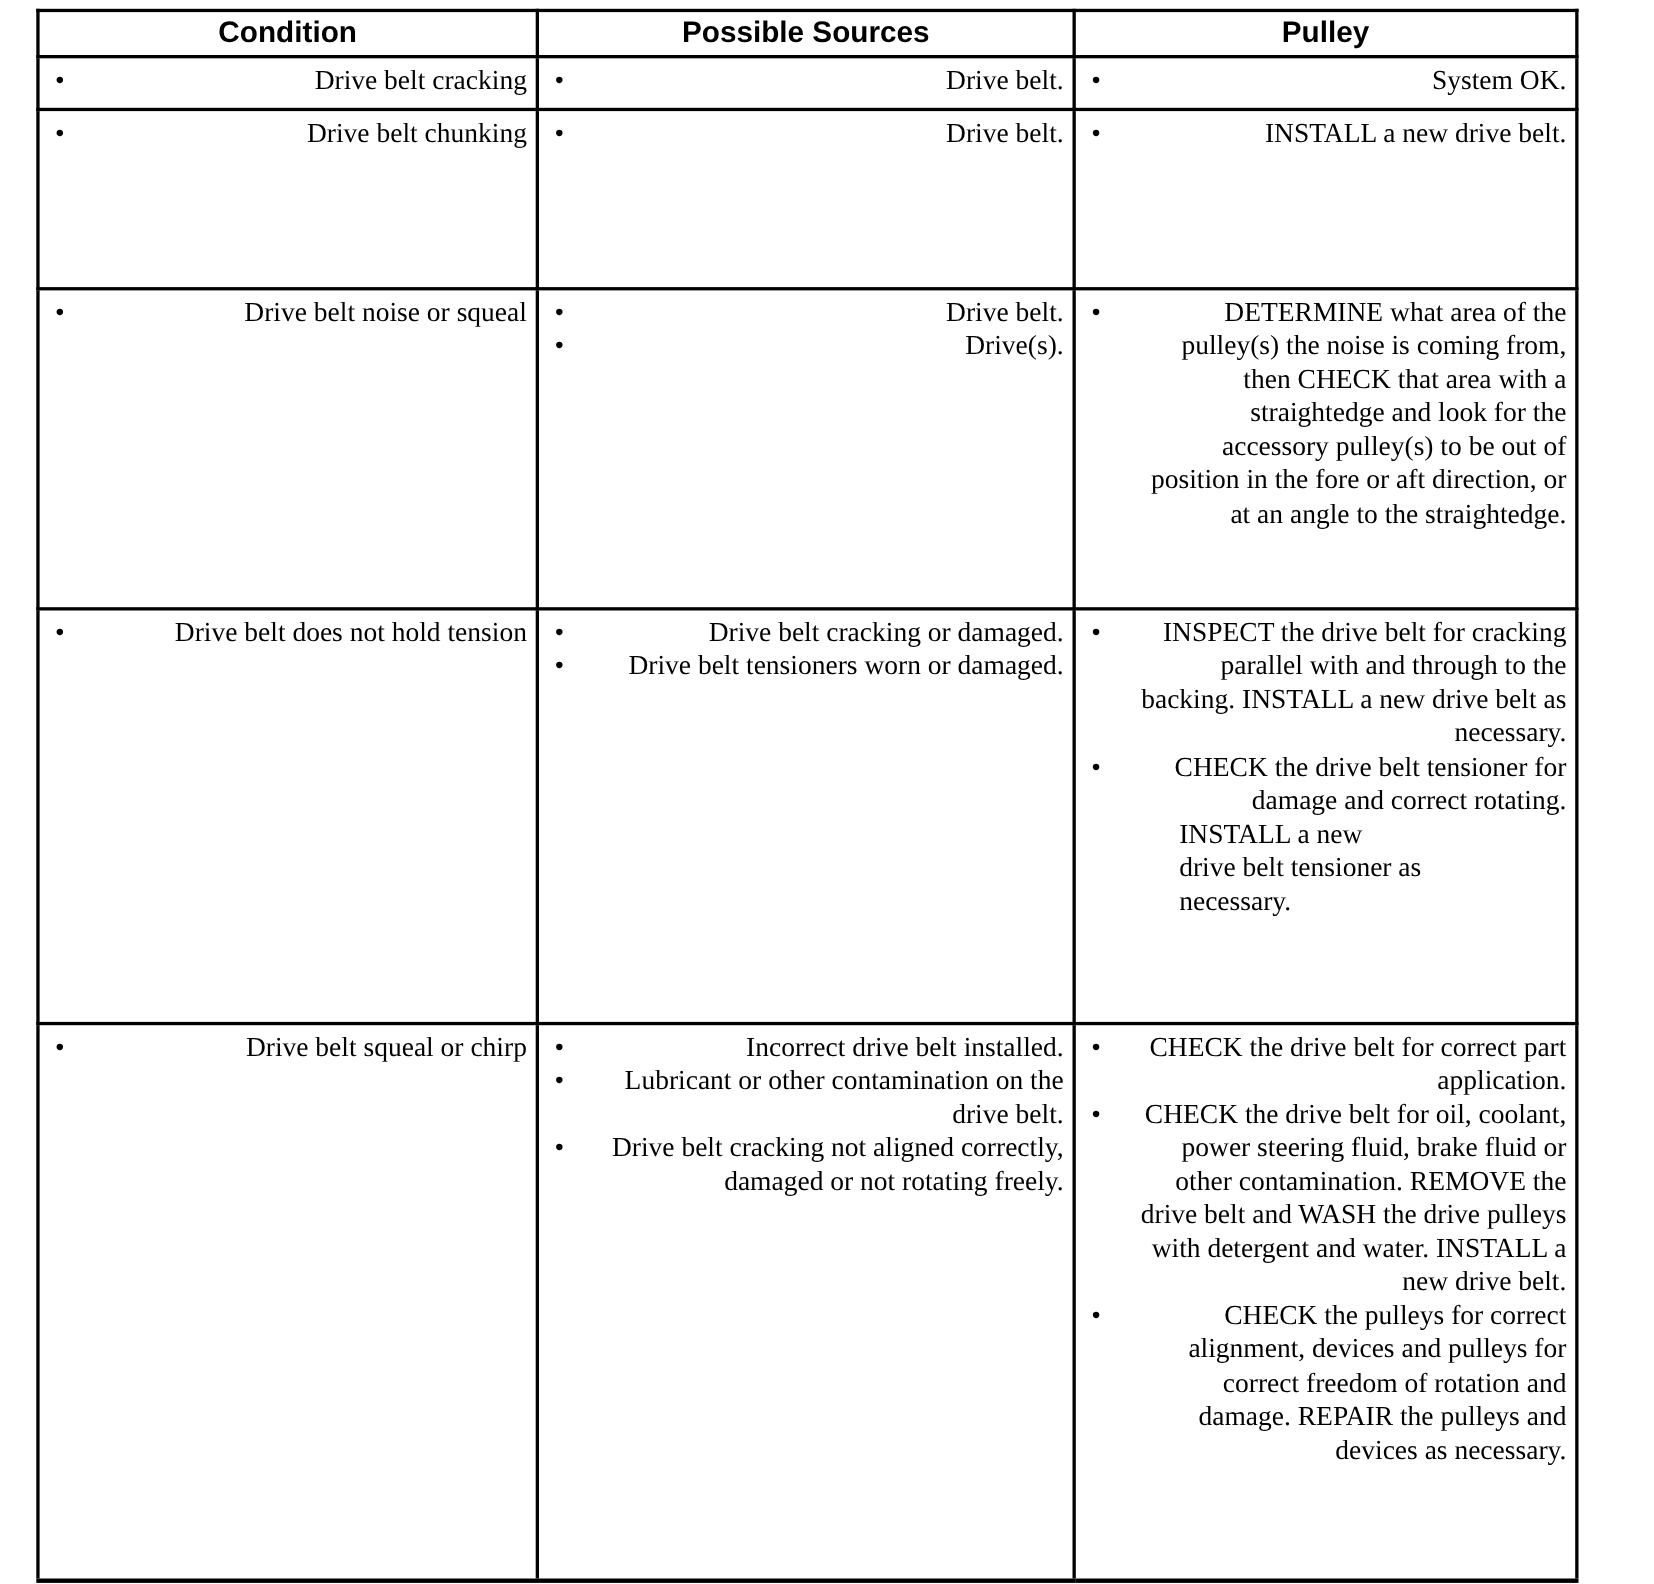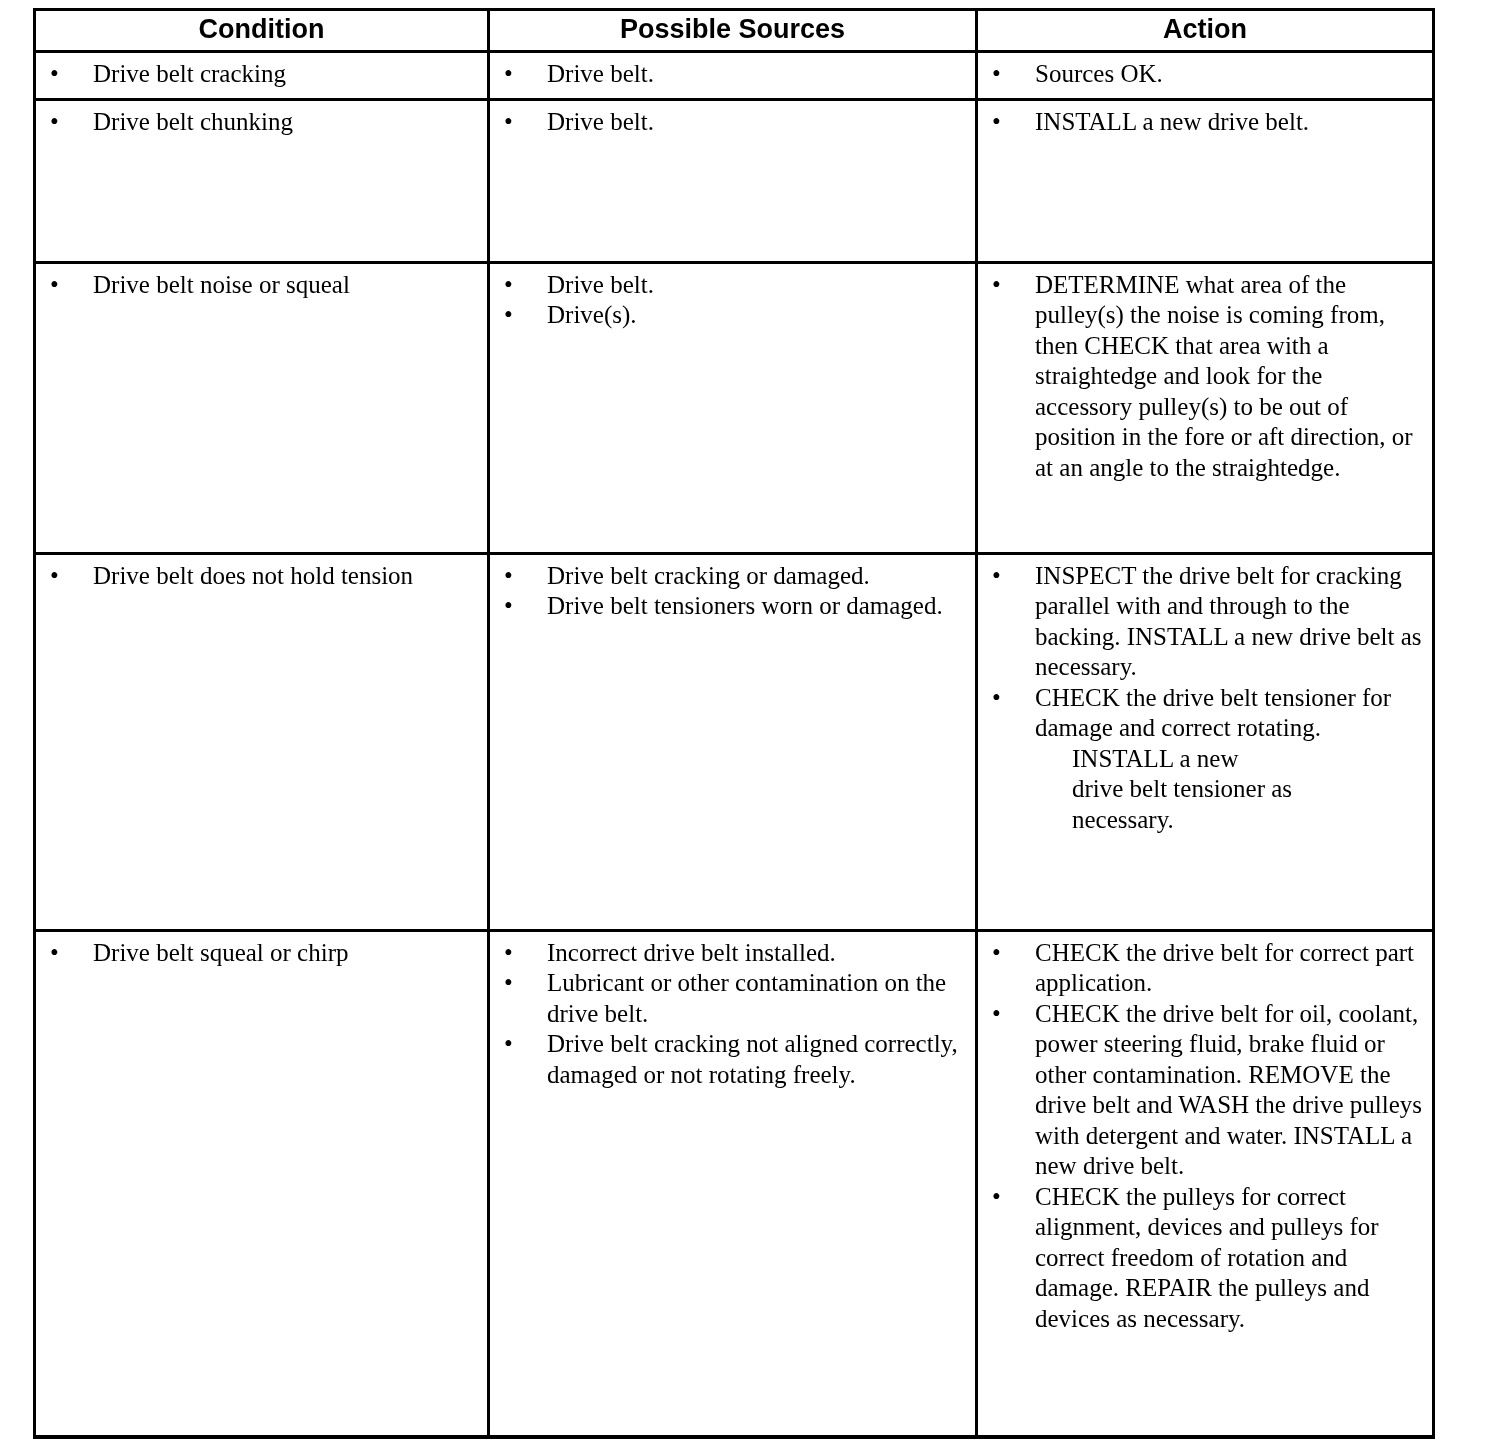--- a/index.html
+++ b/index.html
@@ -86,21 +86,21 @@
   }
   ul.items > li > .bullet {
     position: absolute;
     left: 14px;
     top: 0;
     width: 14px;
     font-size: 25px;
     line-height: 30.5px;
     text-align: left;
   }
-  ul.items > li .txt { display: block; }
+  ul.items > li .txt { display: block; text-align: right; }
   
   li.gap-lg { margin-top: 92px; }
   li.gap-md { margin-top: 61px; }
   li.gap-xl { margin-top: 122px; }
   li.gap-none { margin-top: 0; }
   li .cont {
     display: block;
     margin-top: 0;
   }
 
@@ -119,21 +119,21 @@
   <table class="diag">
     <colgroup>
       <col class="c1">
         <col class="c2">
         <col class="c3">
     </colgroup>
     <thead>
       <tr>
         <th class="col1">Condition</th>
         <th class="col2">Possible Sources</th>
-        <th class="col3">Action</th>
+        <th class="col3">Pulley</th>
       </tr>
     </thead>
     <tbody>
 
       <tr class="r1">
         <td class="col1">
           <div class="cell">
             <ul class="items">
               <li>
                   <span class="bullet">•</span>
@@ -150,21 +150,21 @@
                   <span class="txt">Drive belt.</span>
                 </li>
             </ul>
           </div>
         </td>
         <td class="col3">
           <div class="cell">
             <ul class="items">
               <li>
                   <span class="bullet">•</span>
-                  <span class="txt">Sources OK.</span>
+                  <span class="txt">System OK.</span>
                 </li>
             </ul>
           </div>
         </td>
       </tr>
 
       <tr class="r2">
         <td class="col1">
           <div class="cell">
             <ul class="items">

